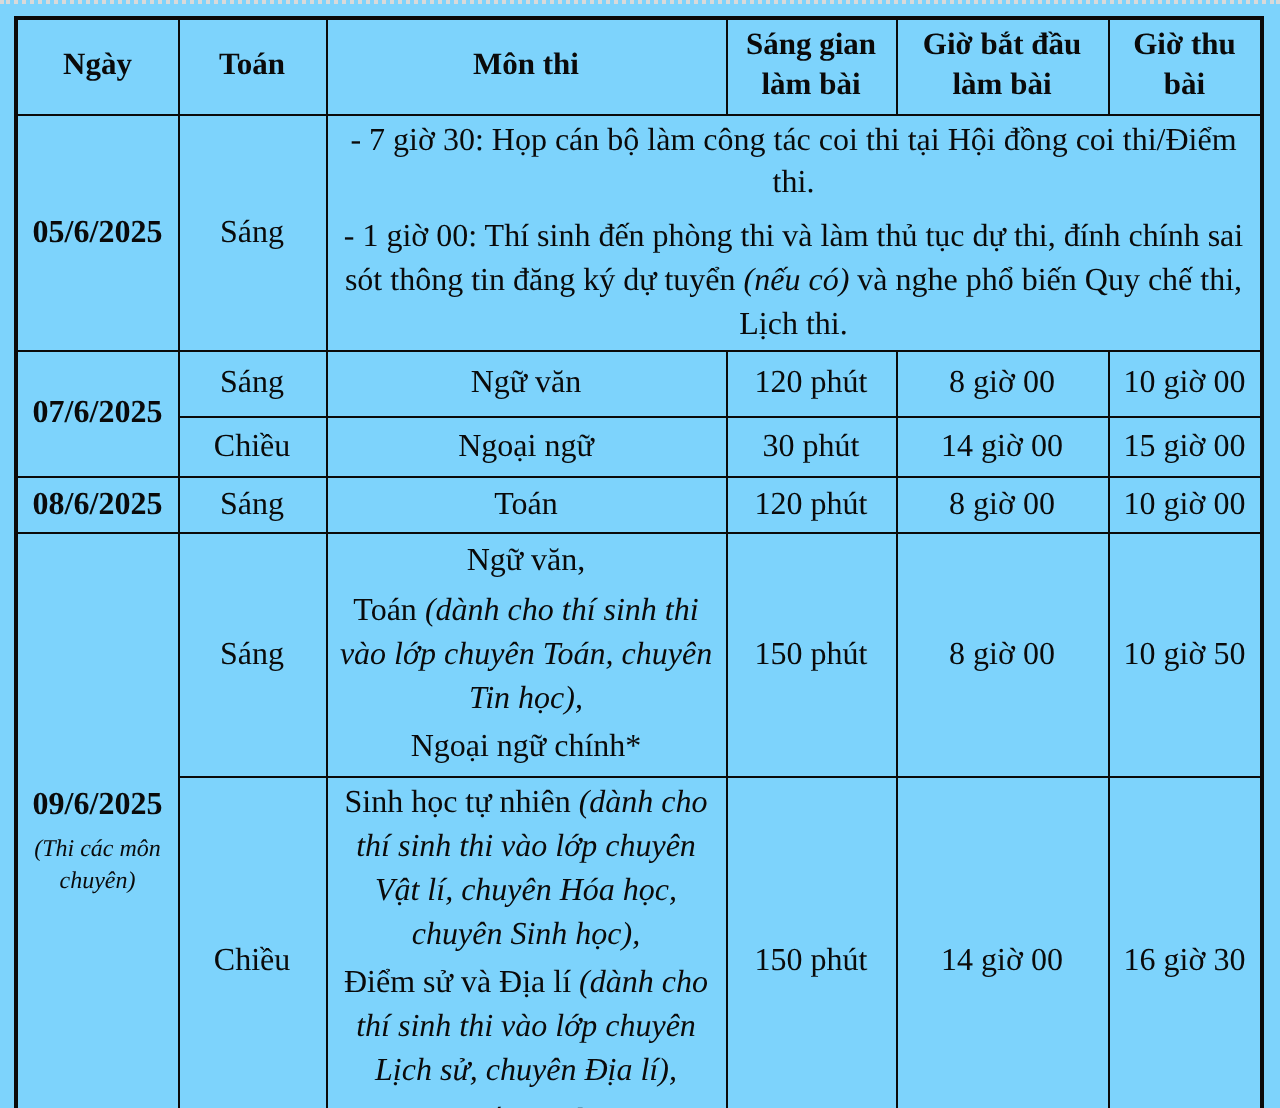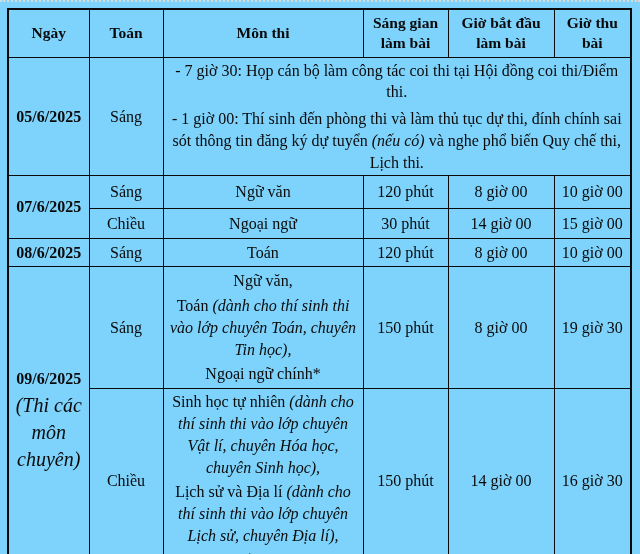--- a/index.html
+++ b/index.html
@@ -46,21 +46,21 @@
     line-height: 1.3;
   }
   .date {
     font-weight: bold;
     font-size: 15.5px;
     white-space: nowrap;
   }
   .date-note {
     font-weight: normal;
     font-style: italic;
-    font-size: 20px;
+    font-size: 12px;
     white-space: normal;
     line-height: 1.35;
     margin-top: 2px;
   }
   .instr {
     text-align: justify;
     padding: 4px 8px 4px 7px;
     font-size: 16px;
   }
   .instr .para + .para {
@@ -153,31 +153,31 @@
         </div>
         <div class="line">
           <span>Toán </span><span class="it">(dành cho thí sinh thi vào lớp chuyên Toán, chuyên Tin học),</span>
         </div>
         <div class="line">
           <span>Ngoại ngữ chính*</span>
         </div>
       </td>
       <td class="time-cell">150 phút</td>
       <td class="time-cell">8 giờ 00</td>
-      <td class="time-cell">19 giờ 30</td>
+      <td class="time-cell">10 giờ 50</td>
     </tr>
 
     <tr style="height:170px">
       <td>Chiều</td>
       <td class="subj">
         <div class="line">
           <span>Sinh học tự nhiên </span><span class="it">(dành cho thí sinh thi vào lớp chuyên Vật lí, chuyên Hóa học, chuyên Sinh học),</span>
         </div>
         <div class="line">
-          <span>Lịch sử và Địa lí </span><span class="it">(dành cho thí sinh thi vào lớp chuyên Lịch sử, chuyên Địa lí),</span>
+          <span>Điểm sử và Địa lí </span><span class="it">(dành cho thí sinh thi vào lớp chuyên Lịch sử, chuyên Địa lí),</span>
         </div>
         <div class="line">
           <span>Tiếng Anh</span>
         </div>
       </td>
       <td class="time-cell">150 phút</td>
       <td class="time-cell">14 giờ 00</td>
       <td class="time-cell">16 giờ 30</td>
     </tr>
   </tbody>

